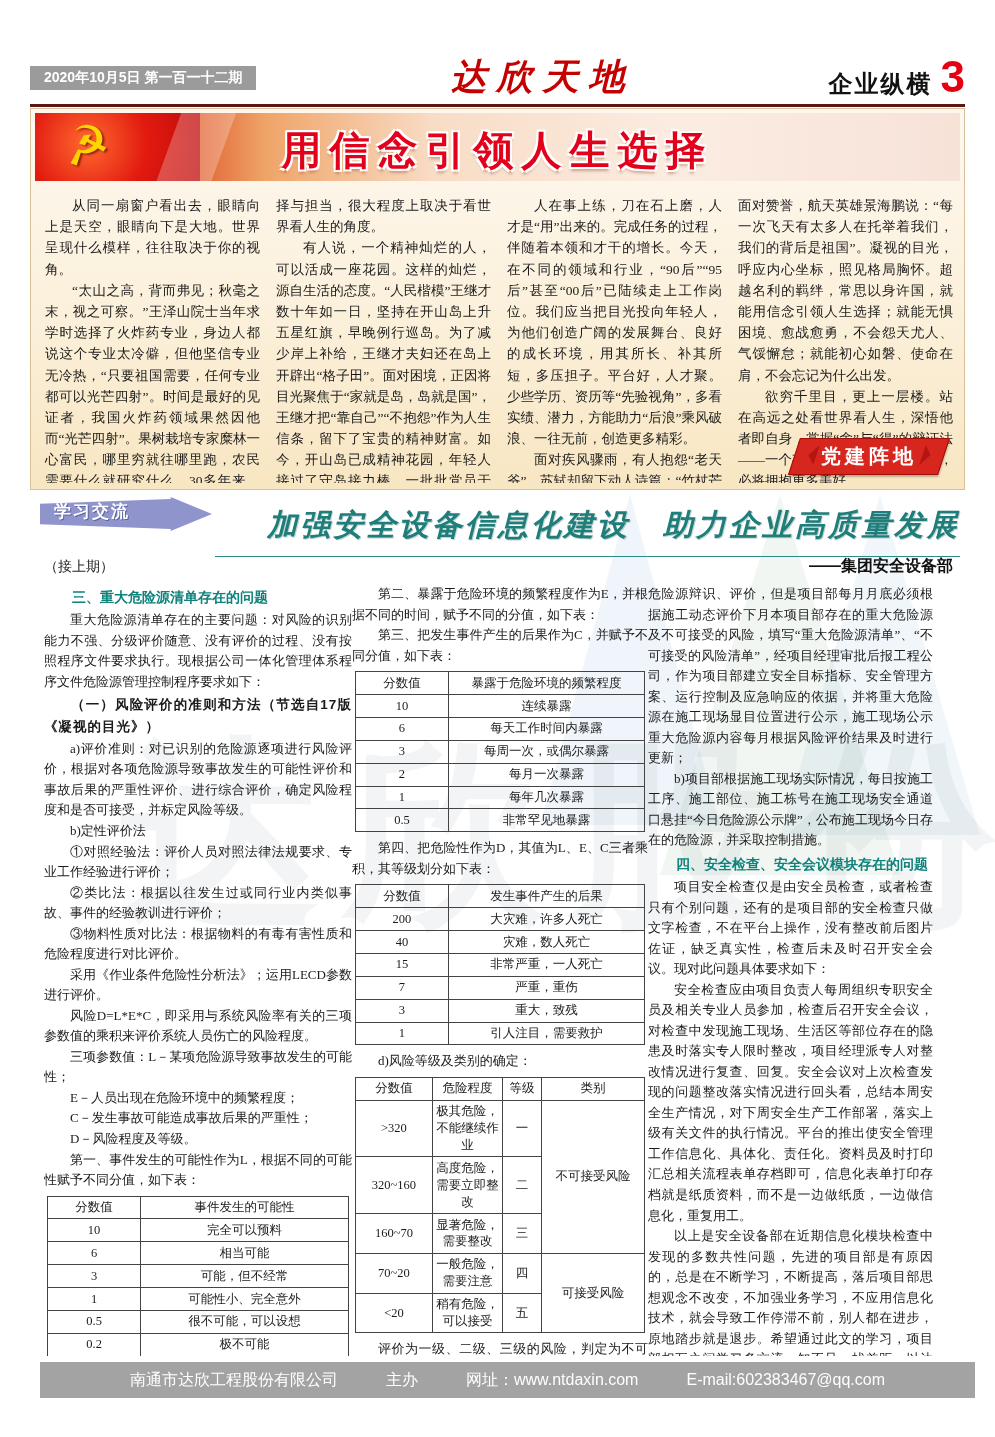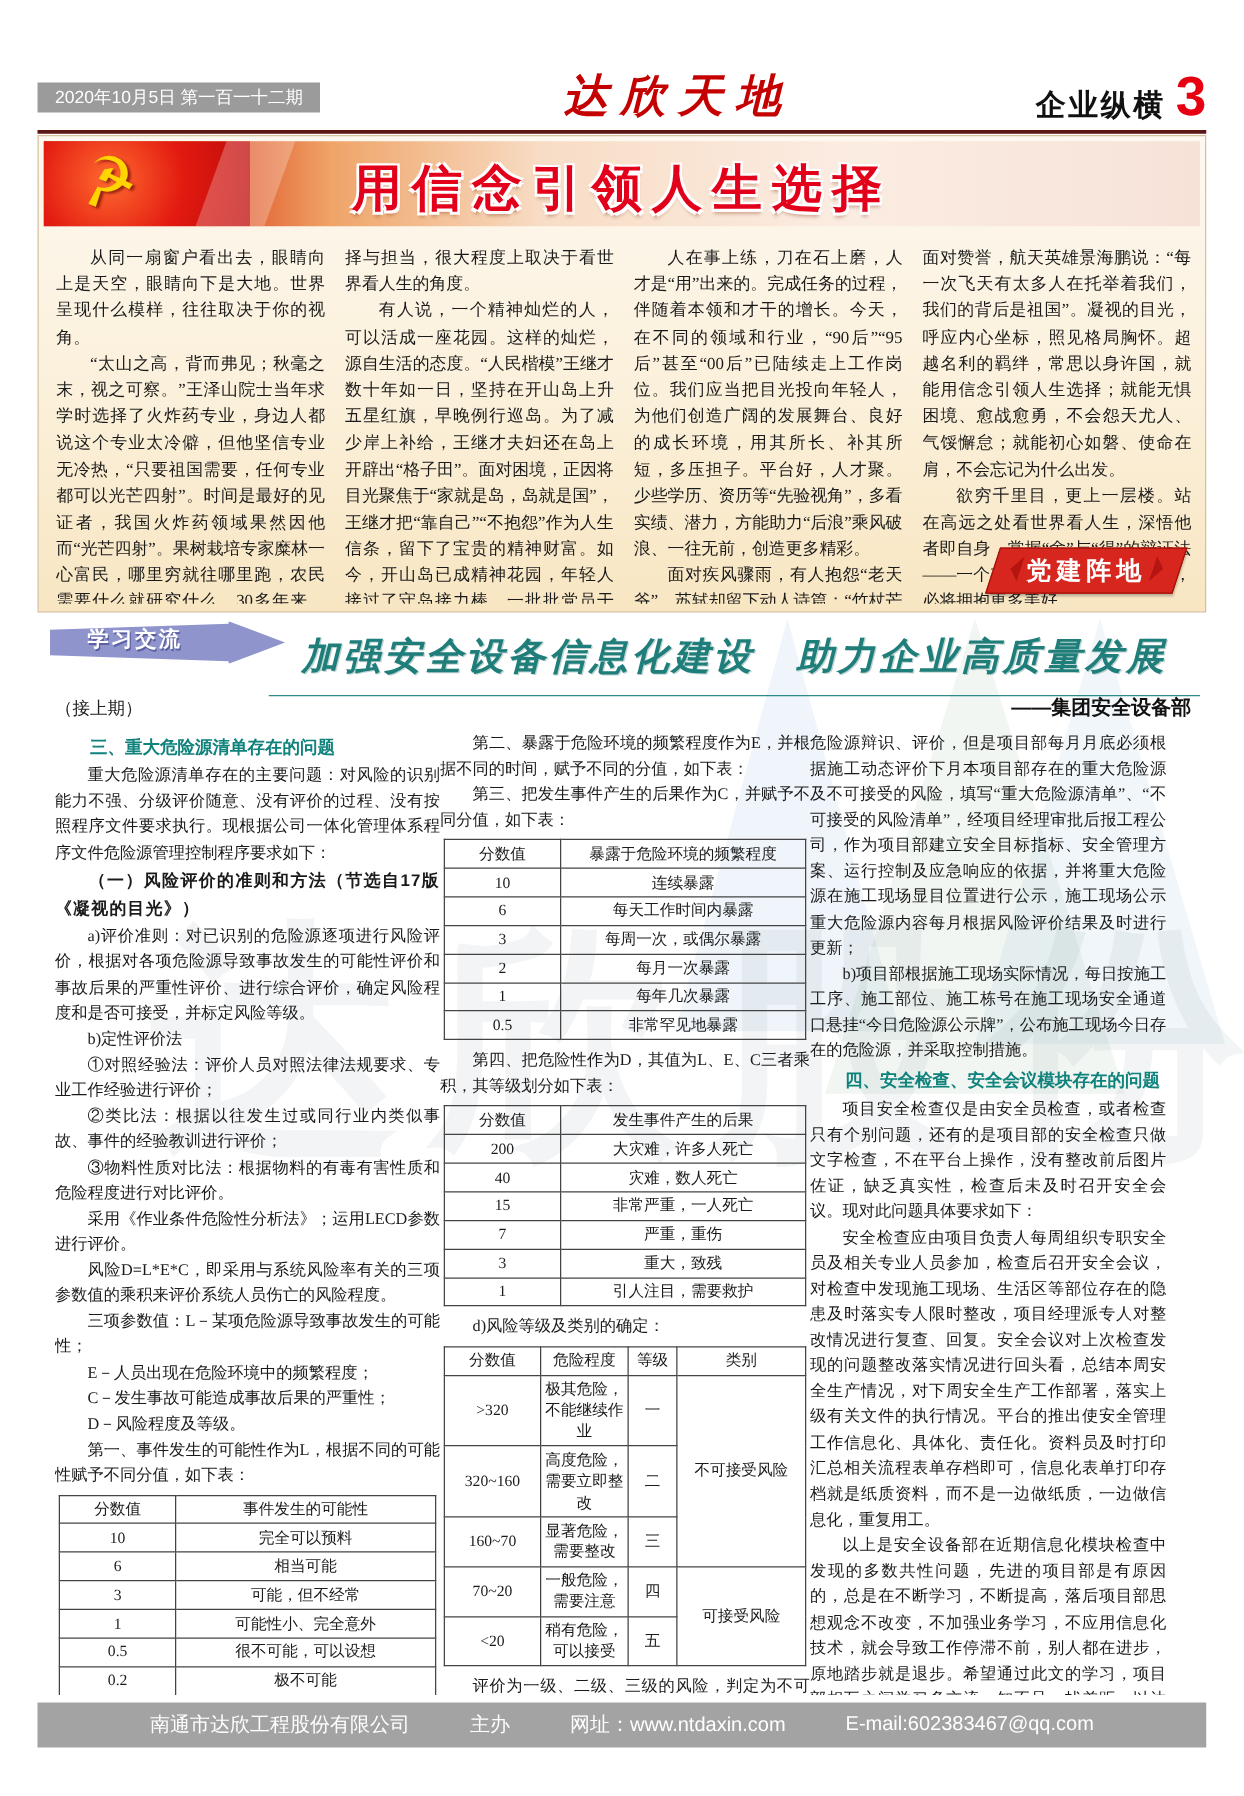--- a/index.html
+++ b/index.html
@@ -13,21 +13,21 @@
   .tri1{left:540px;top:495px;border-width:0 90px 330px 90px;border-color:transparent transparent rgba(120,170,210,0.12) transparent;}
   .tri2{left:660px;top:495px;border-width:0 120px 380px 120px;border-color:transparent transparent rgba(140,185,150,0.12) transparent;}
   .tri3{left:780px;top:495px;border-width:0 100px 340px 100px;border-color:transparent transparent rgba(120,170,210,0.10) transparent;}
   .wm{left:120px;top:700px;font-size:200px;font-weight:bold;color:rgba(130,145,160,0.10);
       letter-spacing:25px;white-space:nowrap;font-family:"Liberation Serif",serif;}
 
   
   .header{position:absolute;left:30px;top:55px;width:935px;height:45px;z-index:2;
           display:flex;align-items:center;justify-content:space-between;
           border-bottom:3px solid #5c1616;padding-bottom:4px;}
-  .datebox{background:#9b9b9b;color:#fff;font-size:14px;padding:3px 14px;white-space:nowrap;}
+  .datebox{background:#9b9b9b;color:#fff;font-size:14px;padding:3px 14px;white-space:nowrap;font-weight:bold;}
   .masthead{color:#c40000;font-size:36px;font-weight:bold;font-style:italic;letter-spacing:10px;}
   .secwrap{display:flex;align-items:baseline;gap:8px;}
   .seclabel{font-size:24px;font-weight:bold;color:#111;letter-spacing:2px;}
   .pagenum{font-size:44px;font-weight:bold;color:#e60012;line-height:1;}
 
   
   .leadbox{position:absolute;left:30px;top:108px;width:933px;height:380px;z-index:1;
            border:1px solid #d8c09a;
            background:linear-gradient(180deg,#fdf8f0 0%,#fbf0da 55%,#f8e6c2 100%);}
   .leadbanner{position:relative;margin:4px;height:68px;overflow:hidden;
@@ -50,24 +50,24 @@
          font-family:"Liberation Sans",sans-serif;font-size:20px;font-weight:bold;letter-spacing:4px;
          padding:4px 26px;transform:skewX(-18deg);border:1px solid #a11008;box-shadow:1px 2px 2px rgba(0,0,0,.25);}
   .badge span{display:inline-block;transform:skewX(18deg);}
   .badge:before,.badge:after{content:"";position:absolute;top:6px;width:0;height:0;border-style:solid;}
   .badge:before{left:5px;border-width:10px 8px;border-color:transparent #b41510 transparent transparent;}
   .badge:after{right:5px;border-width:10px 8px;border-color:transparent transparent transparent #b41510;}
 
   
   .studytag{position:absolute;left:40px;top:497px;z-index:2;width:158px;height:34px;
             background:#9094cc;color:#fff;font-family:"Liberation Sans",sans-serif;
-            font-size:17px;font-weight:bold;letter-spacing:2px;line-height:30px;padding-left:30px;
+            font-size:17px;font-weight:bold;letter-spacing:2px;line-height:30px;padding-left:14px;
             clip-path:polygon(0 20%,76% 6%,76% 0,100% 50%,76% 100%,76% 94%,0 80%);
             text-shadow:1px 1px 0 #5c60a0;z-index:2;}
-  .studytitle{position:absolute;left:215px;top:505px;width:745px;z-index:2;text-align:center;
+  .studytitle{position:absolute;left:215px;top:505px;width:745px;z-index:2;text-align:right;
               font-size:30px;font-weight:bold;color:#1f7e7a;letter-spacing:3px;
               padding-bottom:10px;border-bottom:1px solid #2d8c88;
               font-family:"Liberation Serif",serif;font-style:italic;
               text-shadow:1px 1px 0 rgba(0,80,80,.25);}
   .byline{position:absolute;right:42px;top:556px;z-index:2;font-size:16px;font-weight:bold;
           font-family:"Liberation Sans",sans-serif;color:#111;}
   .continued{position:absolute;left:44px;top:558px;z-index:2;font-size:14px;color:#222;}
 
   .cols{position:absolute;left:44px;top:584px;width:915px;height:772px;z-index:1;
         display:flex;overflow:hidden;}
@@ -82,21 +82,21 @@
   .c-mid{width:296px;}
   .c-right{width:285px;}
 
   table{border-collapse:collapse;width:98%;margin:5px auto 6px auto;
         font-size:12.5px;line-height:1.35;}
   th,td{border:1px solid #444;text-align:center;padding:2.5px 3px;font-weight:normal;}
   .w-score{width:86px;}
   .gt .g1{width:70px;} .gt .g3{width:32px;} .gt .g4{width:96px;}
 
   
-  .footer{position:absolute;left:30px;top:1362px;width:935px;height:36px;z-index:2;
+  .footer{position:absolute;left:40px;top:1362px;width:935px;height:36px;z-index:2;
           background:#a3a3a3;color:#fff;font-family:"Liberation Sans",sans-serif;font-size:16px;
           display:flex;align-items:center;justify-content:center;gap:48px;white-space:nowrap;}
 </style>
 </head>
 <body>
 
 <div class="decor tri tri1"></div>
 <div class="decor tri tri2"></div>
 <div class="decor tri tri3"></div>
 <div class="decor wm">达欣股份</div>

